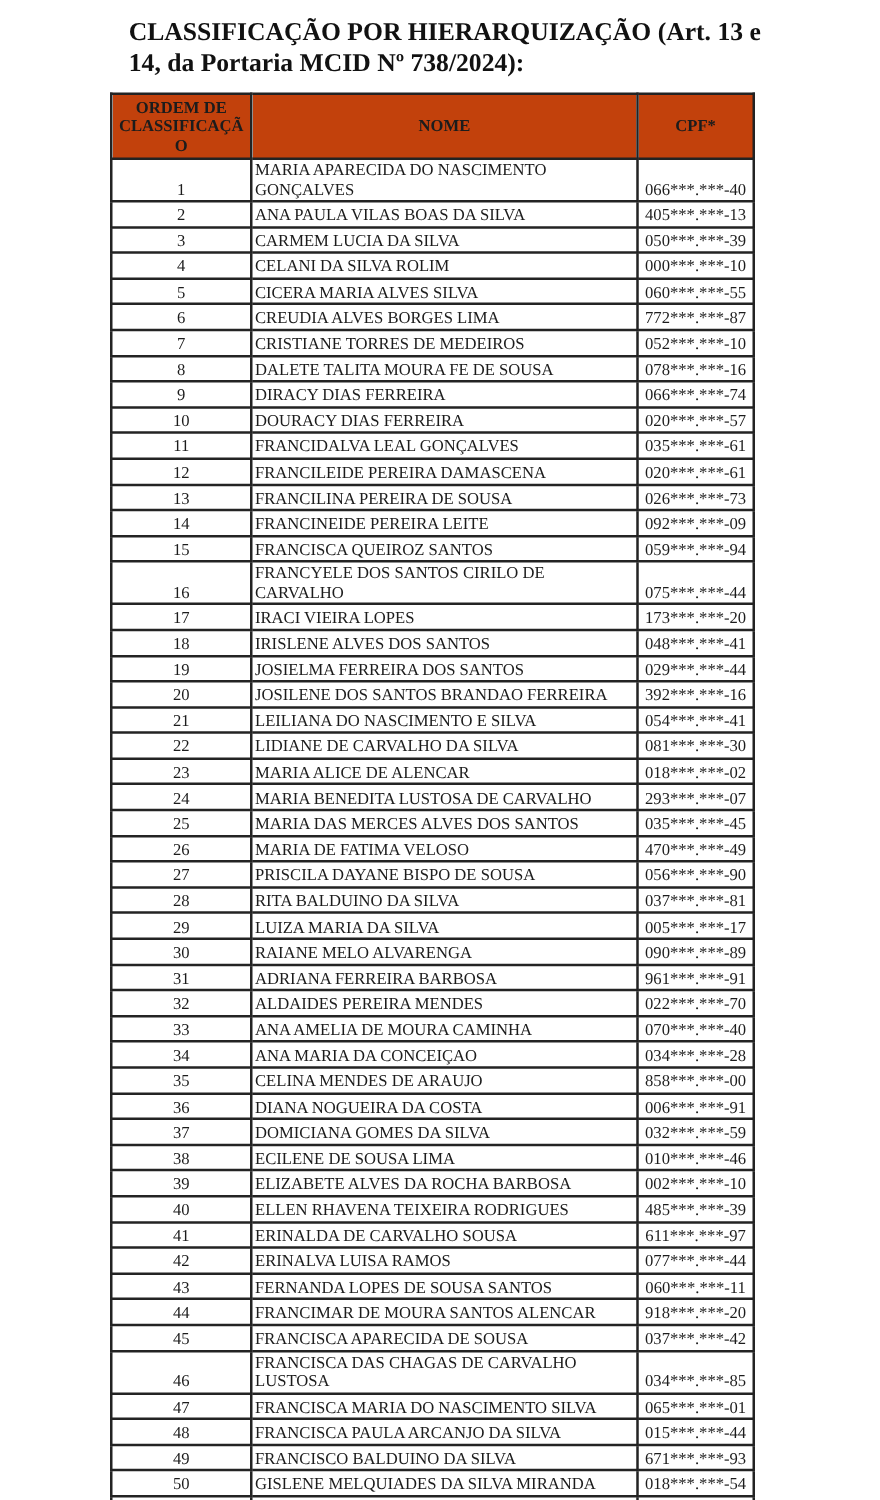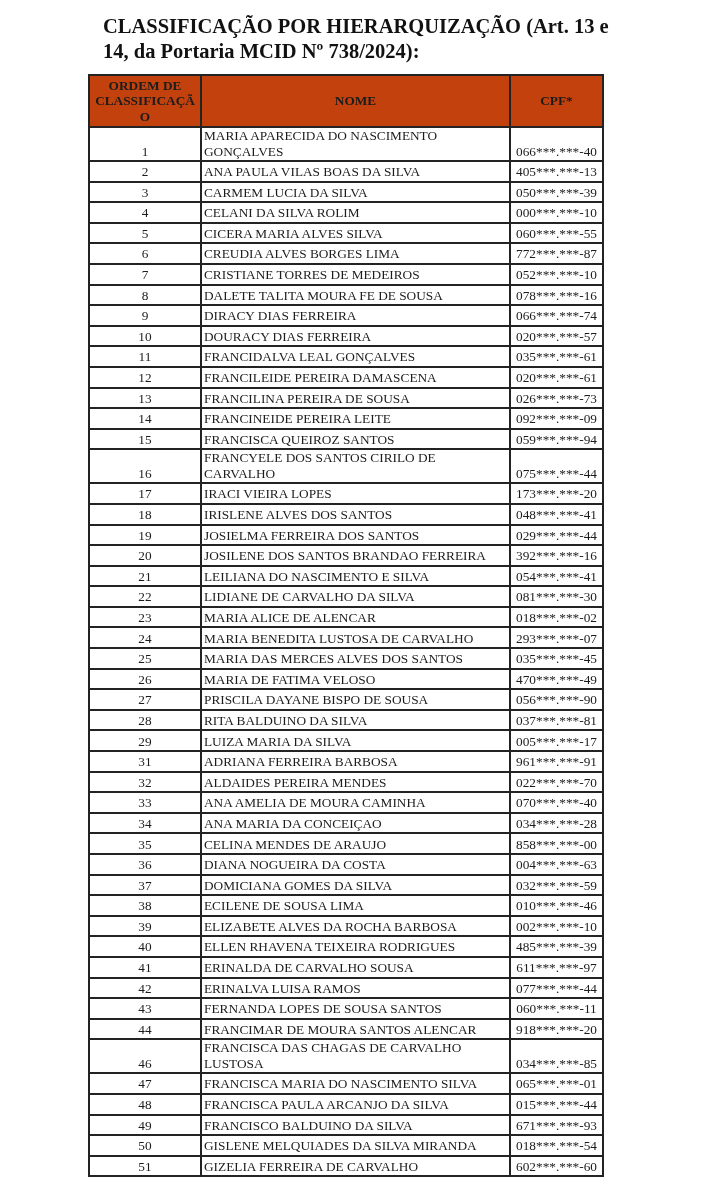--- a/index.html
+++ b/index.html
@@ -251,20 +251,25 @@
     <td class="cell-nome">RITA BALDUINO DA SILVA</td>
     <td class="cell-cpf">037***.***-81</td>
   </tr>
 
   <tr>
     <td class="cell-ordem">29</td>
     <td class="cell-nome">LUIZA MARIA DA SILVA</td>
     <td class="cell-cpf">005***.***-17</td>
   </tr>
 
+  <tr>
+    <td class="cell-ordem">30</td>
+    <td class="cell-nome">RAIANE MELO ALVARENGA</td>
+    <td class="cell-cpf">090***.***-89</td>
+  </tr>
 
   <tr>
     <td class="cell-ordem">31</td>
     <td class="cell-nome">ADRIANA FERREIRA BARBOSA</td>
     <td class="cell-cpf">961***.***-91</td>
   </tr>
 
   <tr>
     <td class="cell-ordem">32</td>
     <td class="cell-nome">ALDAIDES PEREIRA MENDES</td>
@@ -285,21 +290,21 @@
 
   <tr>
     <td class="cell-ordem">35</td>
     <td class="cell-nome">CELINA MENDES DE ARAUJO</td>
     <td class="cell-cpf">858***.***-00</td>
   </tr>
 
   <tr>
     <td class="cell-ordem">36</td>
     <td class="cell-nome">DIANA NOGUEIRA DA COSTA</td>
-    <td class="cell-cpf">004***.***-63</td>
+    <td class="cell-cpf">006***.***-91</td>
   </tr>
 
   <tr>
     <td class="cell-ordem">37</td>
     <td class="cell-nome">DOMICIANA GOMES DA SILVA</td>
     <td class="cell-cpf">032***.***-59</td>
   </tr>
 
   <tr>
     <td class="cell-ordem">38</td>
@@ -336,20 +341,25 @@
     <td class="cell-nome">FERNANDA LOPES DE SOUSA SANTOS</td>
     <td class="cell-cpf">060***.***-11</td>
   </tr>
 
   <tr>
     <td class="cell-ordem">44</td>
     <td class="cell-nome">FRANCIMAR DE MOURA SANTOS ALENCAR</td>
     <td class="cell-cpf">918***.***-20</td>
   </tr>
 
+  <tr>
+    <td class="cell-ordem">45</td>
+    <td class="cell-nome">FRANCISCA APARECIDA DE SOUSA</td>
+    <td class="cell-cpf">037***.***-42</td>
+  </tr>
 
   <tr>
     <td class="cell-ordem">46</td>
     <td class="cell-nome">FRANCISCA DAS CHAGAS DE CARVALHO LUSTOSA</td>
     <td class="cell-cpf">034***.***-85</td>
   </tr>
 
   <tr>
     <td class="cell-ordem">47</td>
     <td class="cell-nome">FRANCISCA MARIA DO NASCIMENTO SILVA</td>

